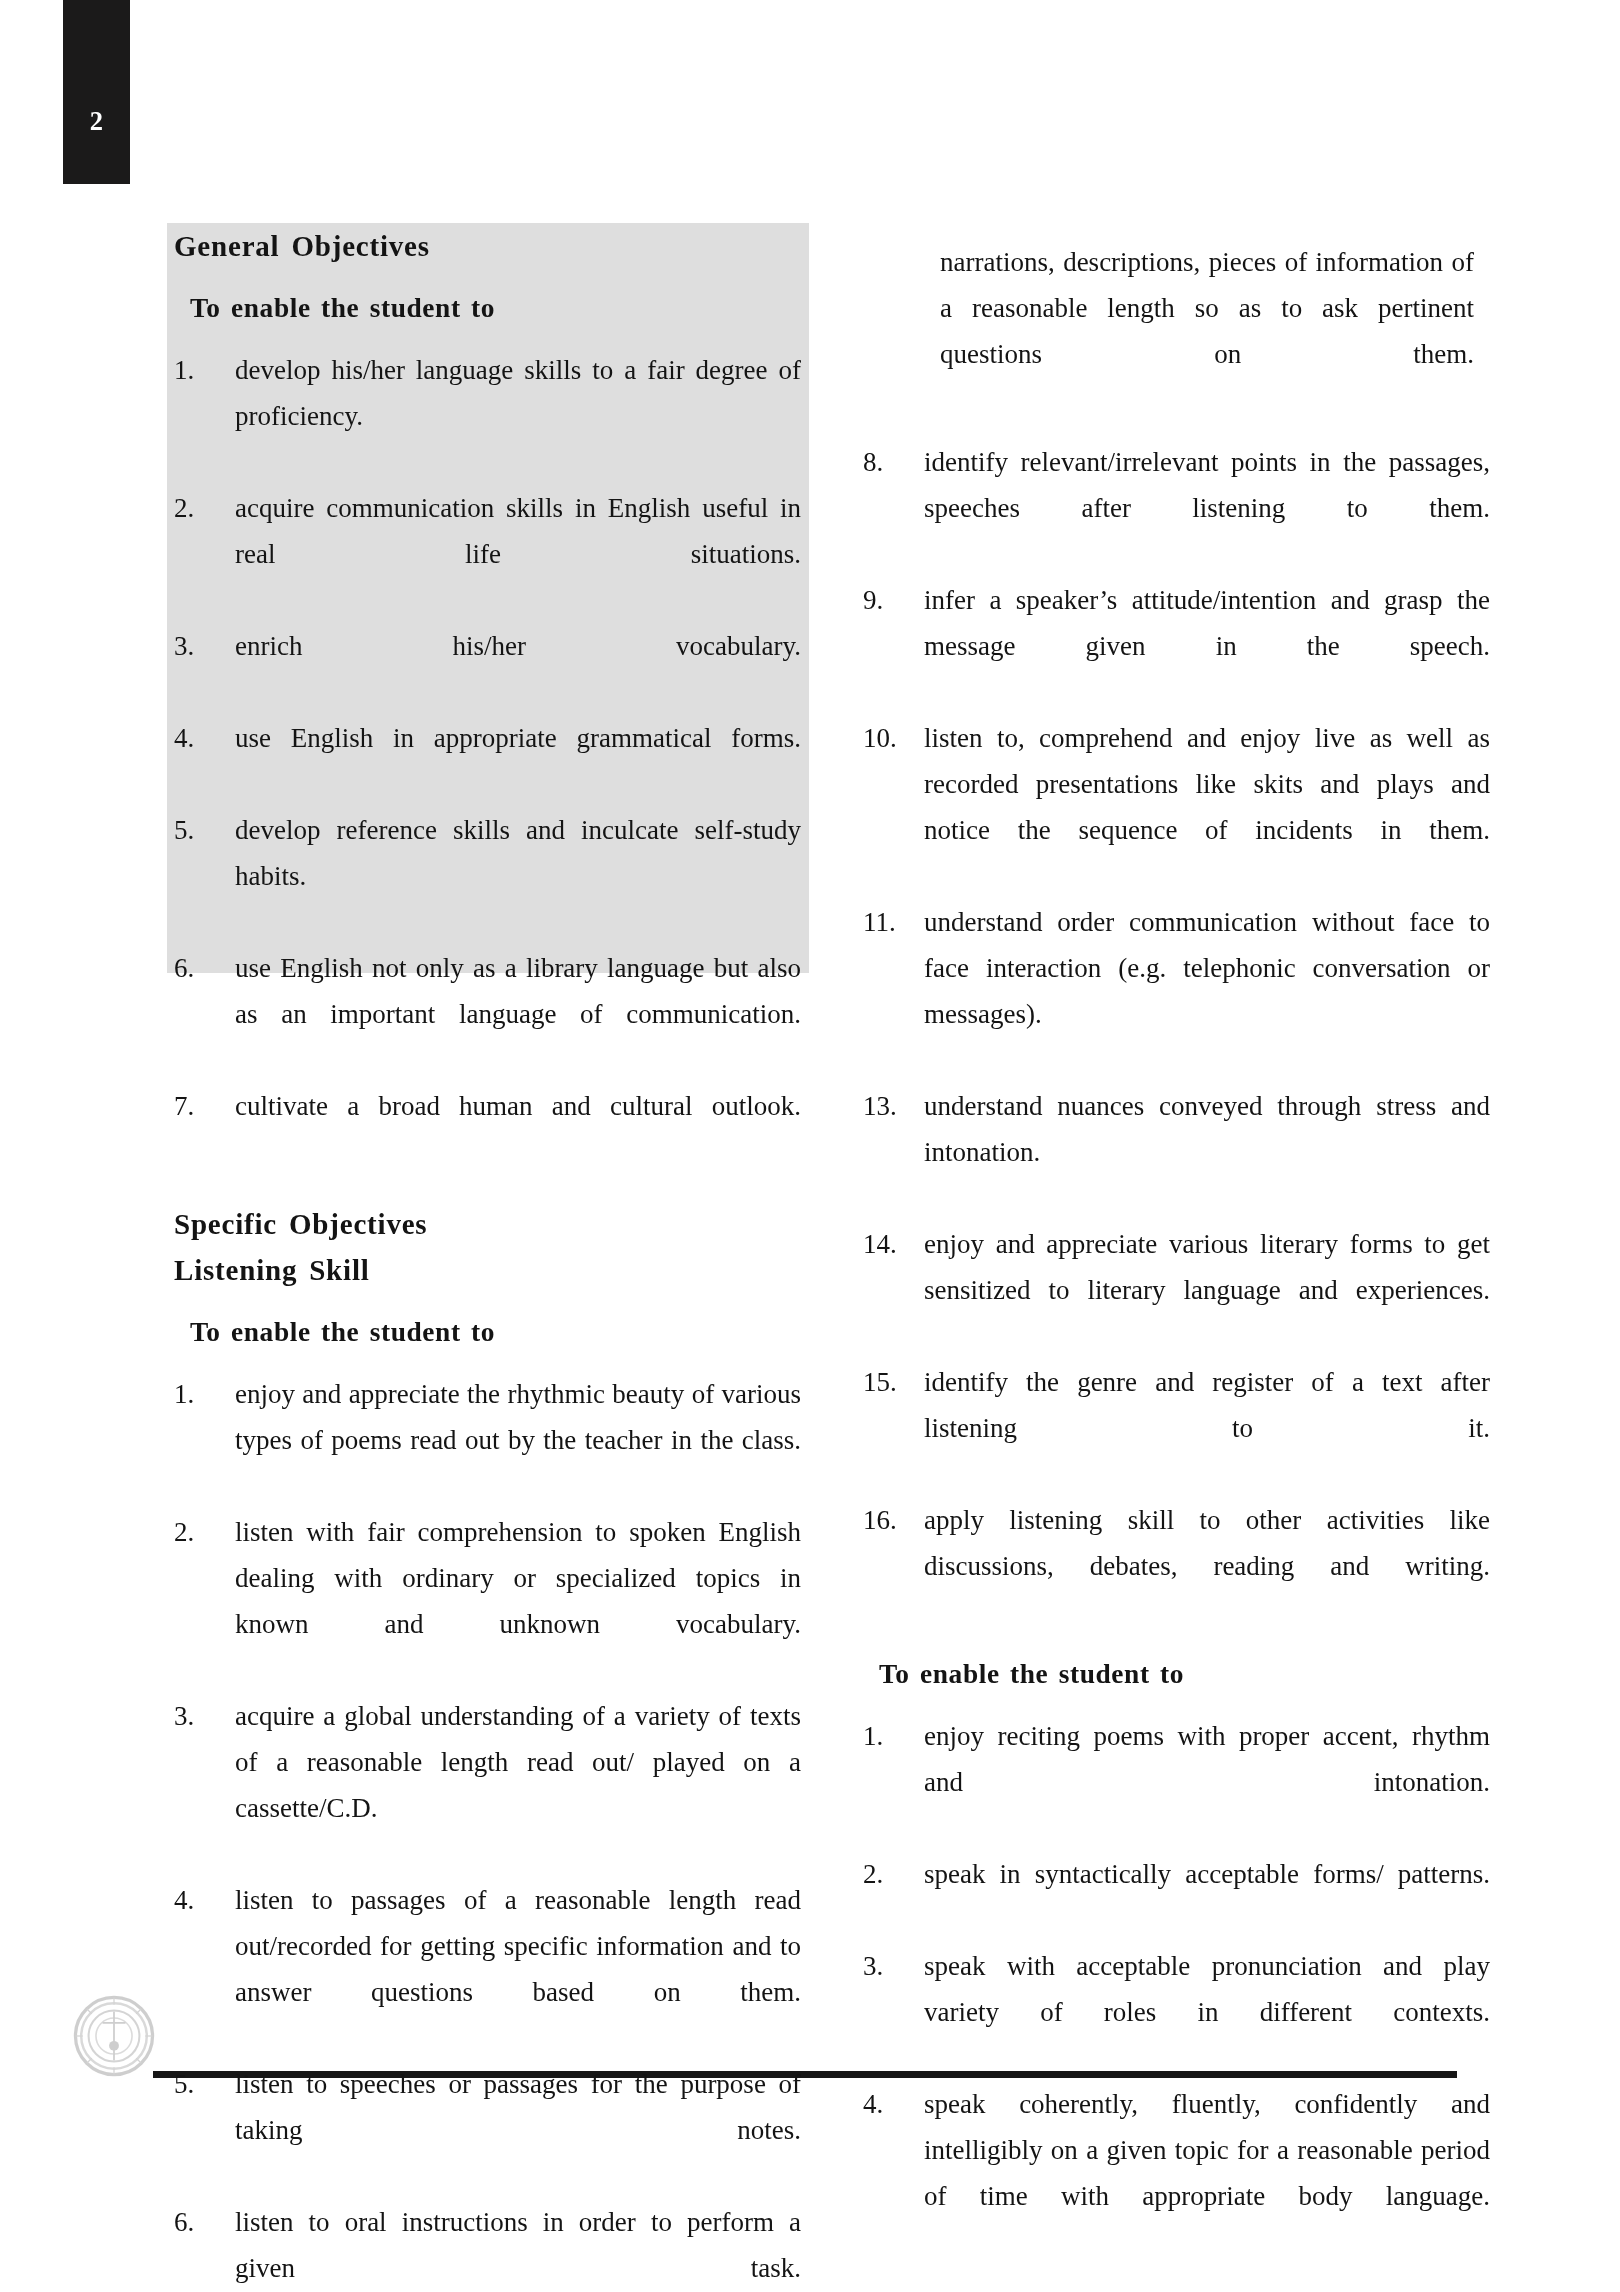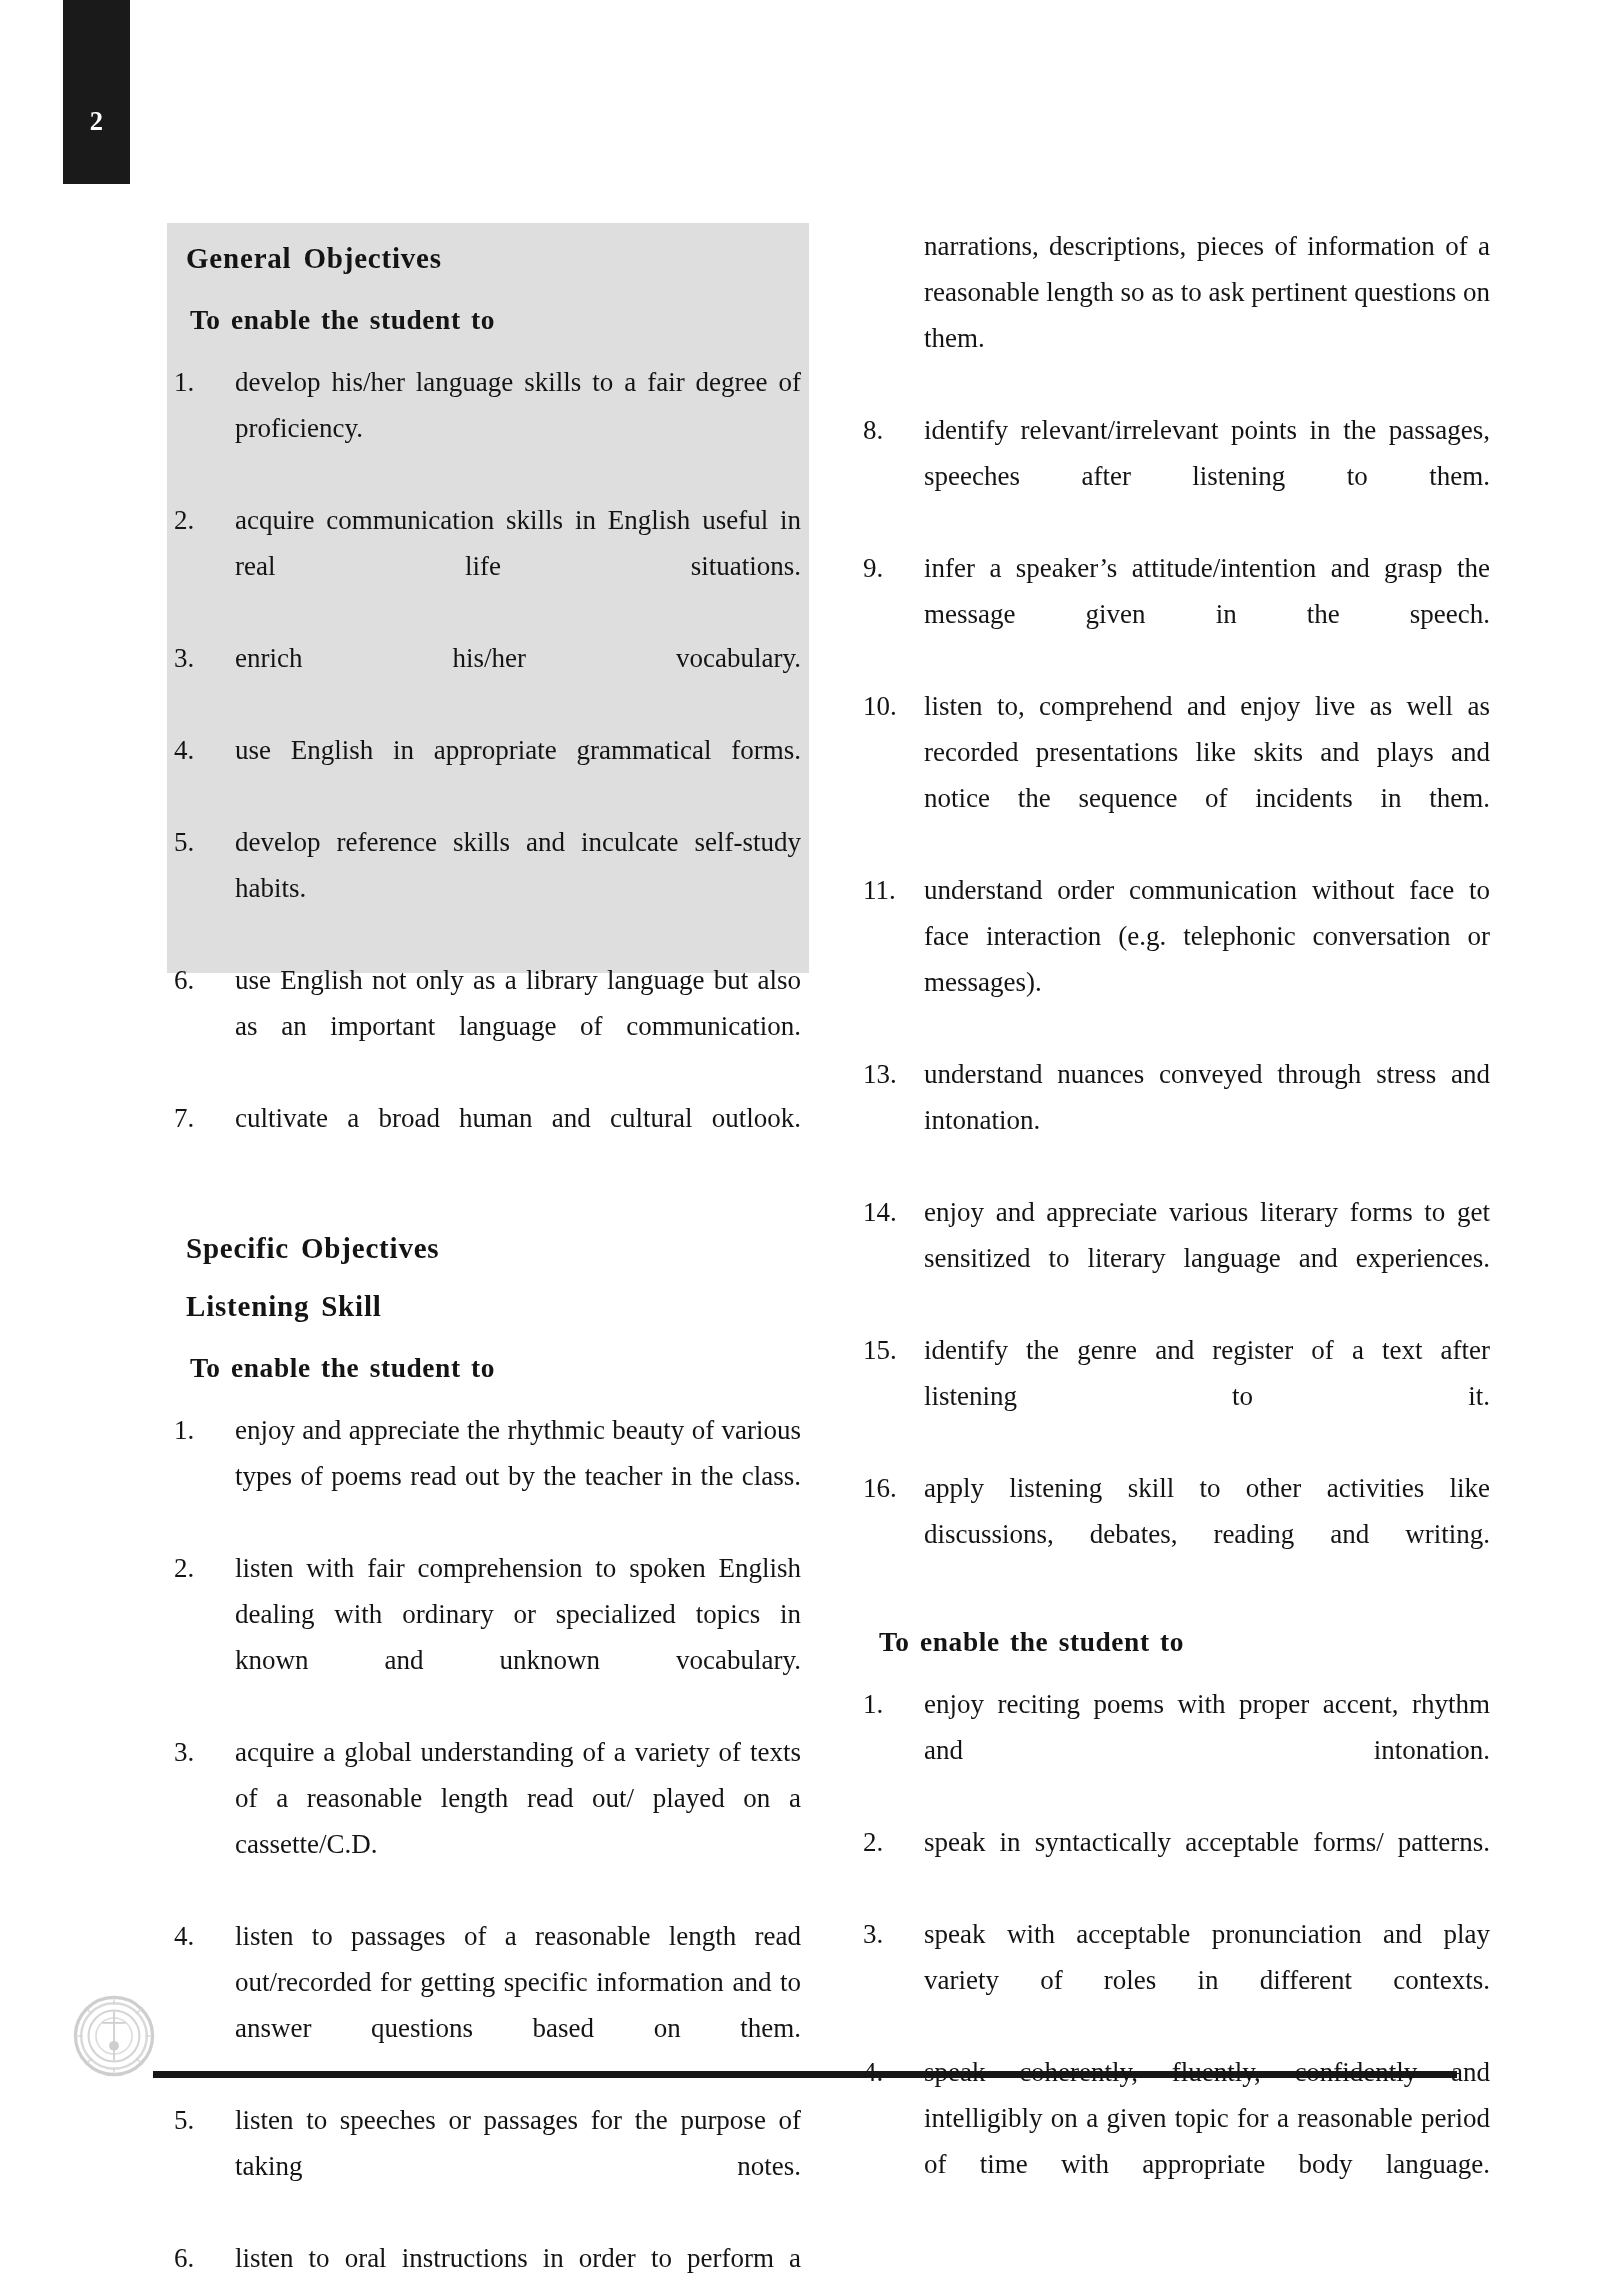--- a/index.html
+++ b/index.html
@@ -65,21 +65,21 @@
 
   .col-inner { position: relative; z-index: 2; }
 
   
   .heading {
     font-weight: bold;
     font-size: 29px;
     line-height: 46px;
     letter-spacing: 0.8px;
     word-spacing: 3.9px;
-    margin: 12px;
+    margin: 0;
   }
   .subheading {
     font-weight: bold;
     font-size: 27.4px;
     line-height: 46px;
     letter-spacing: 0.6px;
     word-spacing: 2.9px;
     margin: 16px;
   }
 
@@ -114,21 +114,21 @@
     content: "";
     display: inline-block;
     width: 100%;
   }
 
   .cont-para {
     font-size: 27px;
     line-height: 46px;
     text-align: justify;
     text-justify: inter-word;
-    margin: 0;
+    margin: 16px;
     padding-left: 61px;
   }
   .cont-para::after {
     content: "";
     display: inline-block;
     width: 100%;
   }
 
   
   #general-box-list > li { padding-left: 61px; }

